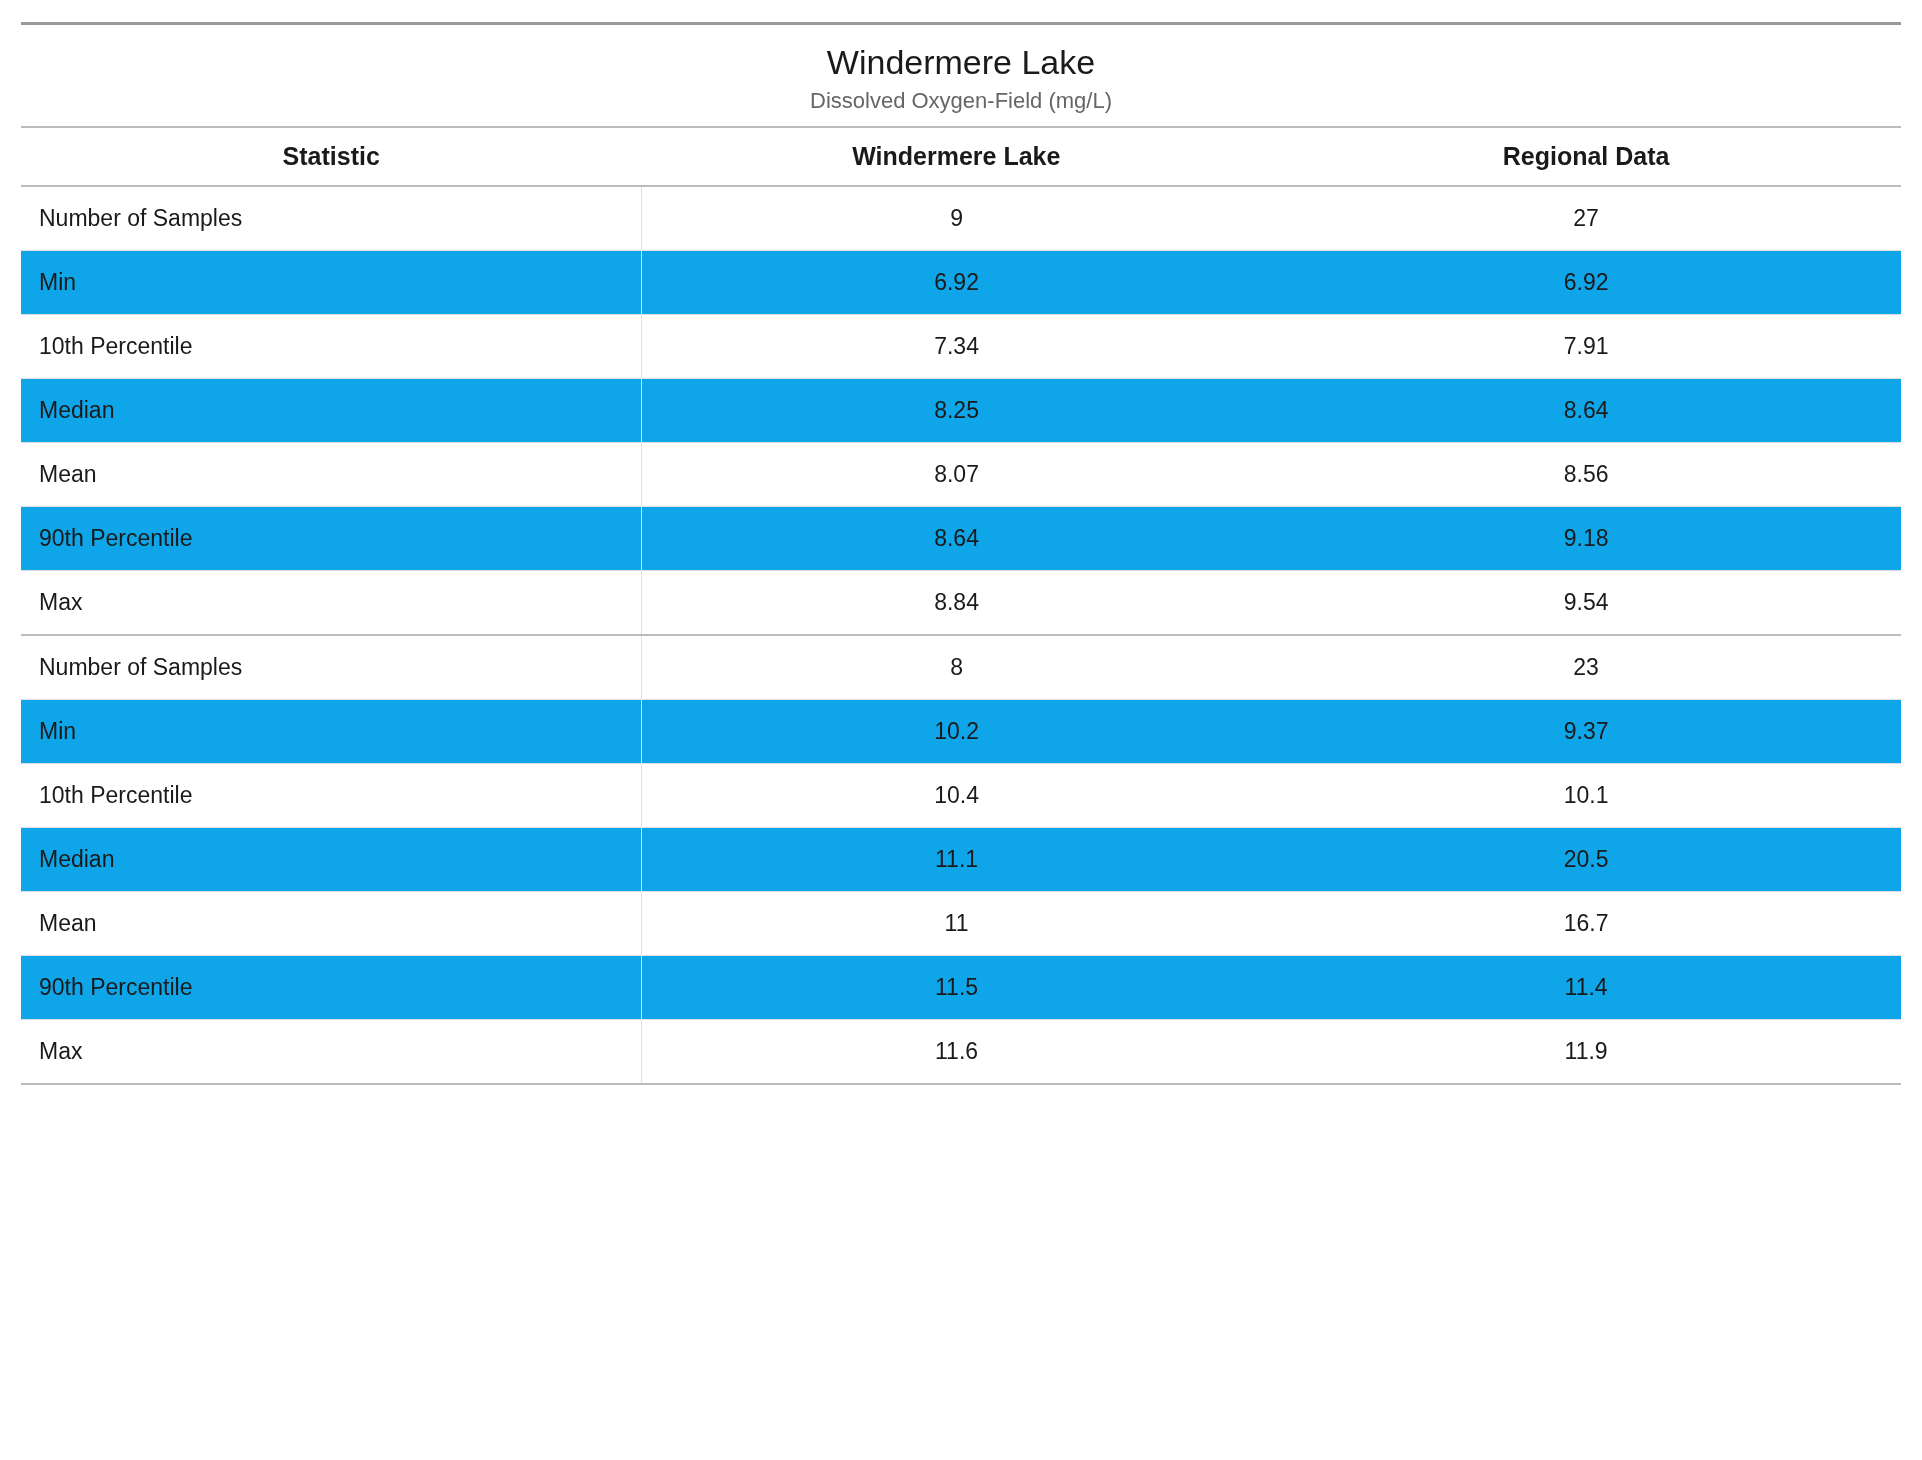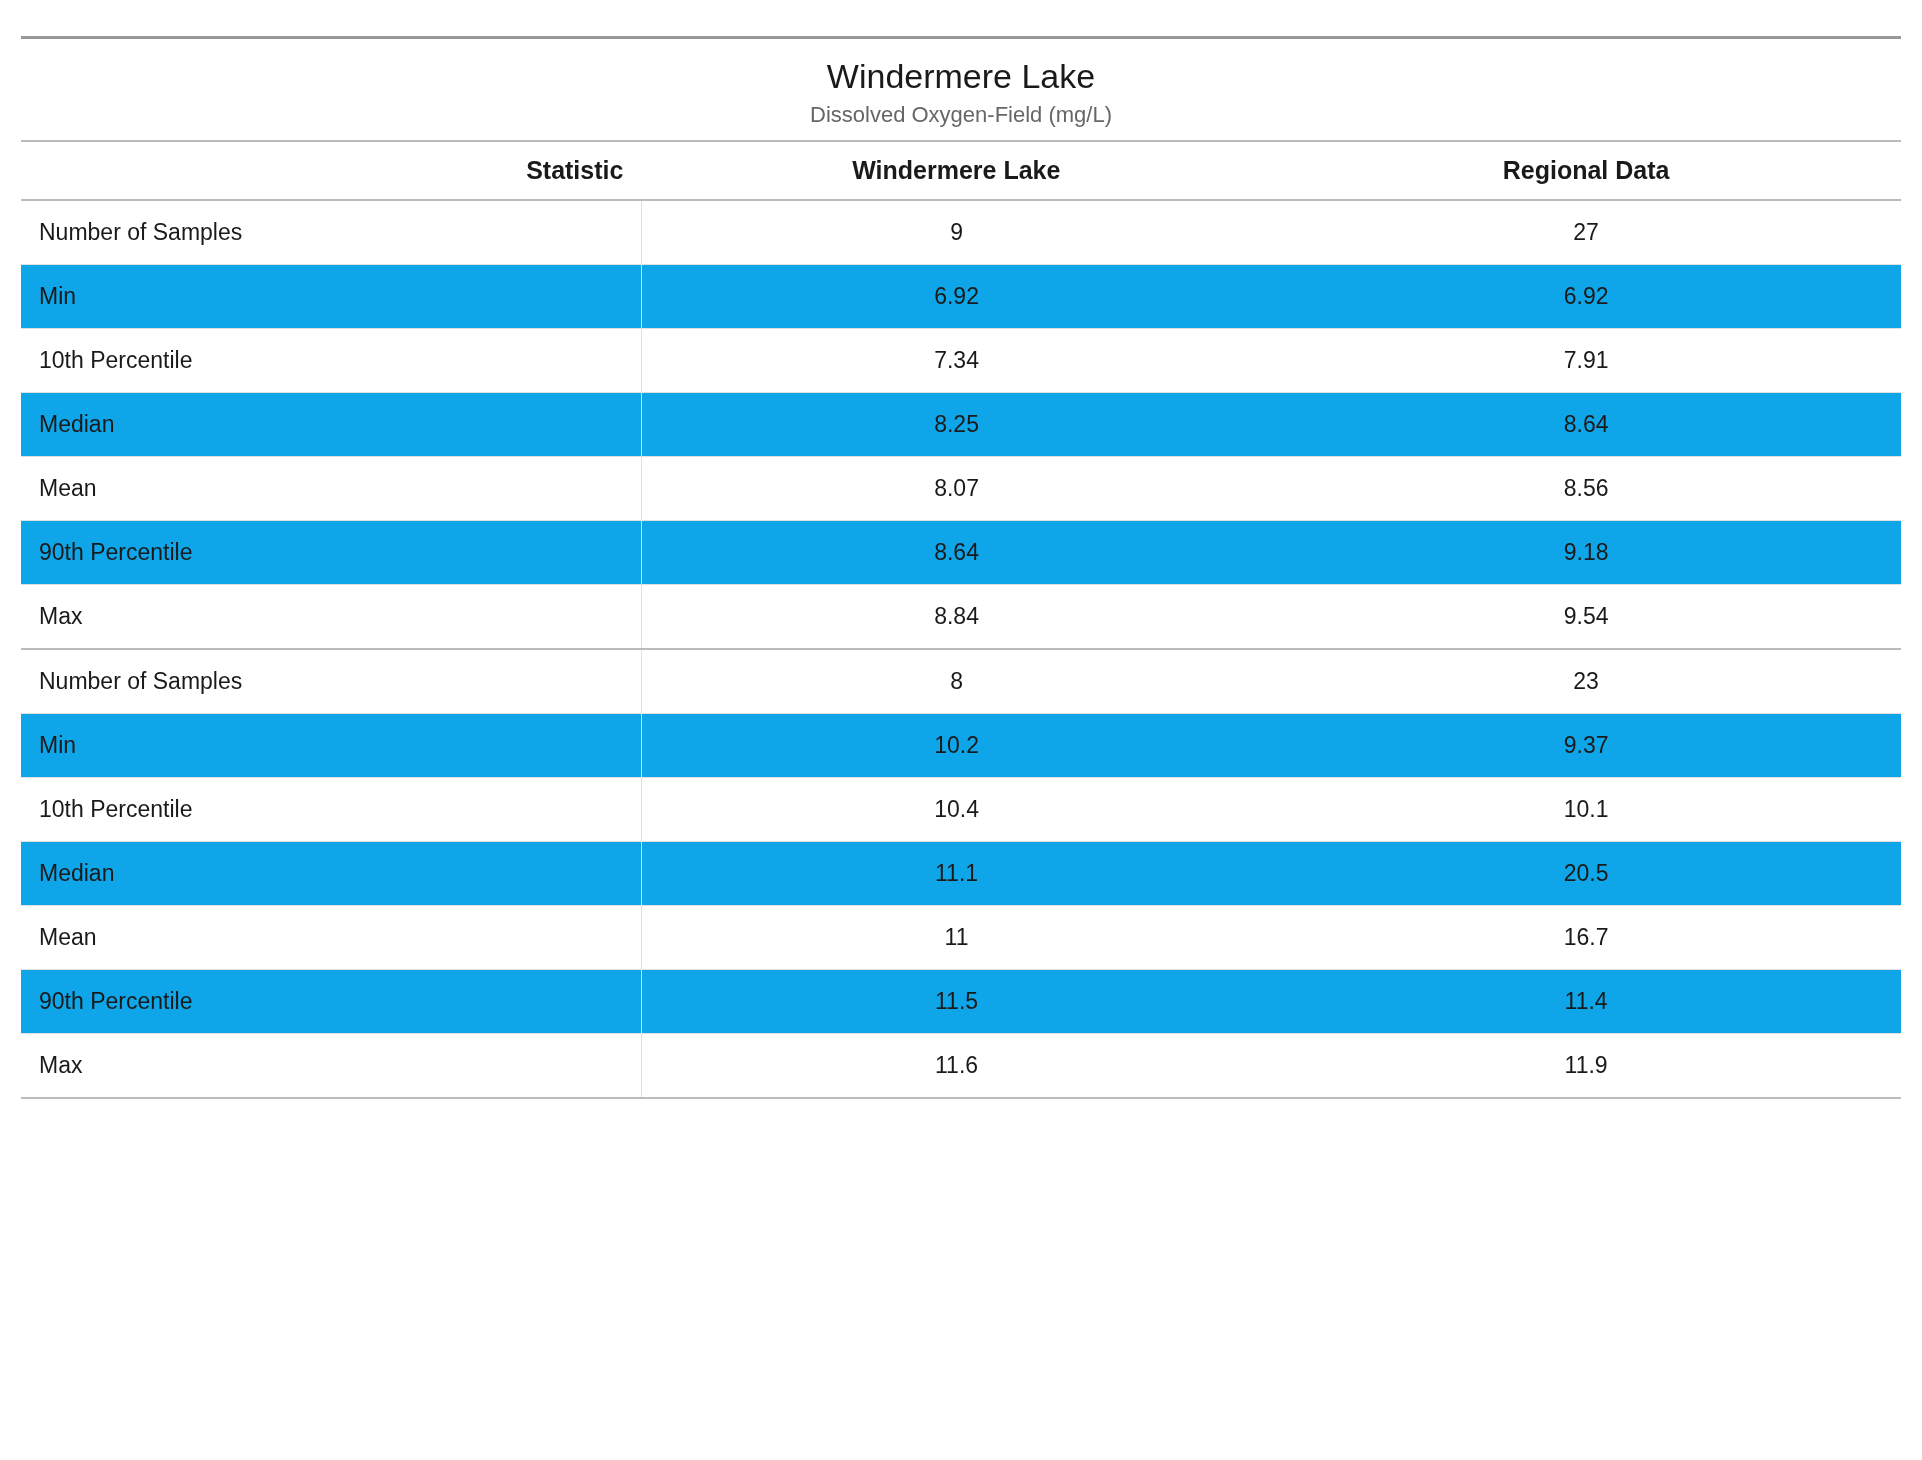--- a/index.html
+++ b/index.html
@@ -9,21 +9,21 @@
     }
     body {
       font-family: "Segoe UI", Tahoma, Geneva, Verdana, sans-serif;
       background: #ffffff;
       color: #1a1a1a;
       padding: 20px;
     }
     .table-container {
       width: 100%;
       max-width: 1880px;
-      margin: 16px auto;
+      margin: 2px auto;
       border-top: 3px solid #999999;
     }
     .title-block {
       text-align: center;
       padding: 18px 0 12px 0;
     }
     .title-main {
       font-size: 34px;
       font-weight: 400;
       color: #1a1a1a;
@@ -43,21 +43,21 @@
       font-size: 25px;
       font-weight: 700;
       color: #1a1a1a;
       padding: 14px 18px;
       border-top: 2px solid #bbbbbb;
       border-bottom: 2px solid #bbbbbb;
       background: #ffffff;
     }
     thead tr th.col-stat {
       width: 33%;
-      text-align: right;
+      text-align: center;
     }
     thead tr th.col-val {
       width: 33.5%;
       text-align: center;
     }
     .group-header td {
       background: #e2e2e2;
       font-size: 25px;
       font-weight: 700;
       color: #1a1a1a;

